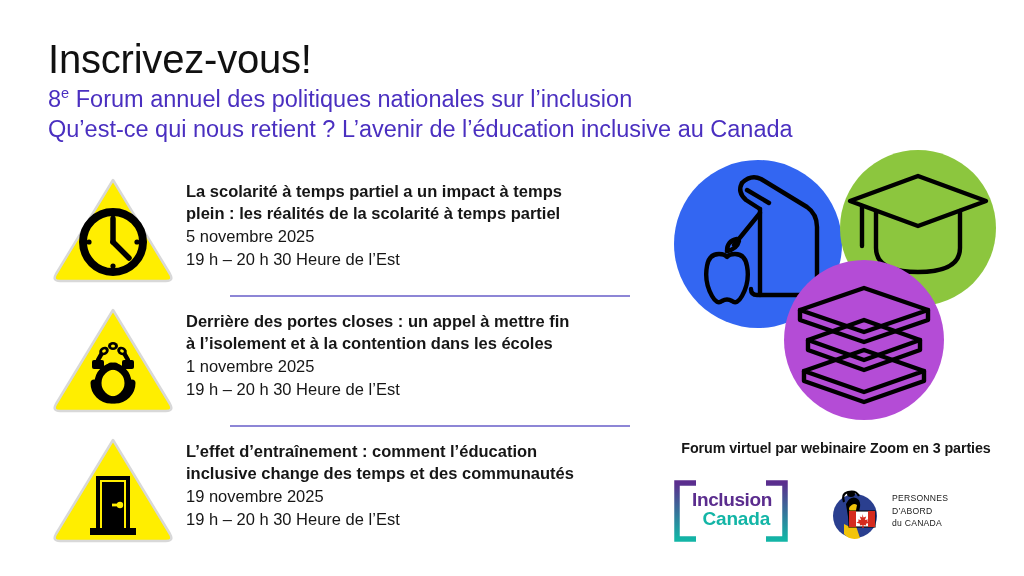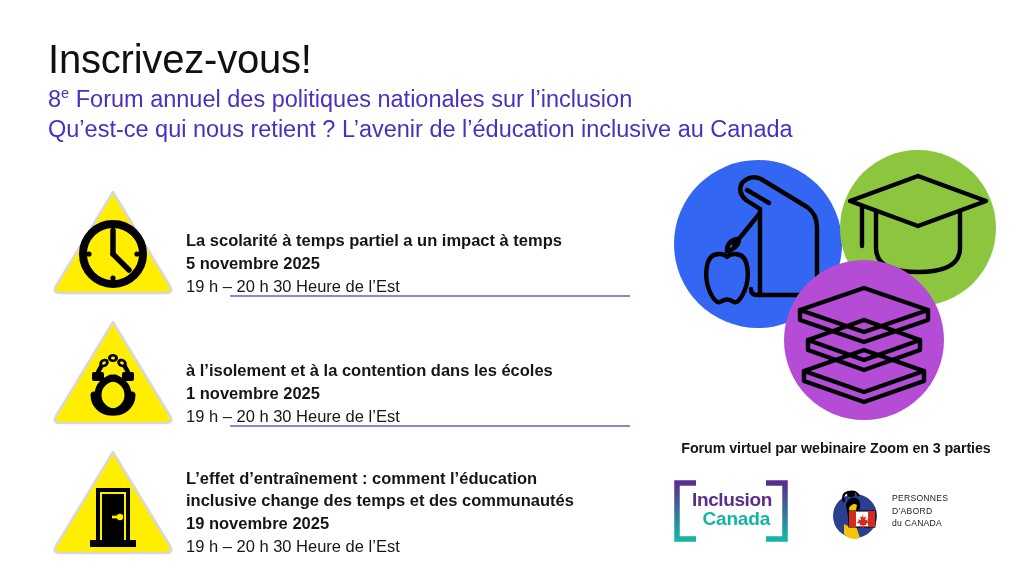--- a/index.html
+++ b/index.html
@@ -53,21 +53,21 @@
   
   #events {
     position: absolute;
     left: 40px;
     top: 168px;
     width: 610px;
   }
   .event-row {
     position: relative;
     display: flex;
-    align-items: flex-end;
+    align-items: flex-start;
     height: 130px;
   }
   .event-icon-wrap {
     width: 146px;
     flex: 0 0 146px;
     display: flex;
     justify-content: center;
     align-items: flex-start;
     padding-top: 6px;
   }
@@ -80,21 +80,21 @@
     line-height: 22px;
     font-weight: bold;
     color: #161616;
   }
   .event-date, .event-time {
     font-size: 16.5px;
     line-height: 23px;
     font-weight: 400;
     color: #161616;
   }
-  .event-date { margin-top: 1px; font-weight: bold; }
+  .event-date { margin-top: 1px; }
   .divider {
     position: absolute;
     left: 190px;
     width: 400px;
     height: 1.6px;
     background: #8d86d6;
   }
   #divider-1 { top: 127px; }
   #divider-2 { top: 257px; }
 
@@ -206,20 +206,21 @@
           <line x1="63" y1="68" x2="63" y2="46" stroke="#000" stroke-width="5.5" stroke-linecap="round"></line>
           <line x1="63" y1="68" x2="79" y2="84" stroke="#000" stroke-width="5.5" stroke-linecap="round"></line>
           <circle cx="63" cy="44" r="2.6" fill="#000"></circle>
           <circle cx="87" cy="68" r="2.6" fill="#000"></circle>
           <circle cx="63" cy="92" r="2.6" fill="#000"></circle>
           <circle cx="39" cy="68" r="2.6" fill="#000"></circle>
         </svg>
       </div>
       <div class="event-text">
         <div class="event-title">La scolarité à temps partiel a un impact à temps</div>
+        <div class="event-title">plein : les réalités de la scolarité à temps partiel</div>
         <div class="event-date">5 novembre 2025</div>
         <div class="event-time">19 h – 20 h 30 Heure de l’Est</div>
       </div>
     </div>
 
     <div class="divider" id="divider-1"></div>
 
     <div class="event-row">
       <div class="event-icon-wrap">
         <svg class="tri-icon" width="126" height="112" viewBox="0 0 126 112">
@@ -240,20 +241,21 @@
             <ellipse cx="72" cy="47" rx="5" ry="4" transform="rotate(30 72 47)"></ellipse>
           </g>
           <g fill="#ffee00">
             <ellipse cx="54" cy="47" rx="2" ry="1.5" transform="rotate(-30 54 47)"></ellipse>
             <ellipse cx="63" cy="42" rx="2" ry="1.5"></ellipse>
             <ellipse cx="72" cy="47" rx="2" ry="1.5" transform="rotate(30 72 47)"></ellipse>
           </g>
         </svg>
       </div>
       <div class="event-text">
+        <div class="event-title">Derrière des portes closes : un appel à mettre fin</div>
         <div class="event-title">à l’isolement et à la contention dans les écoles</div>
         <div class="event-date">1 novembre 2025</div>
         <div class="event-time">19 h – 20 h 30 Heure de l’Est</div>
       </div>
     </div>
 
     <div class="divider" id="divider-2"></div>
 
     <div class="event-row">
       <div class="event-icon-wrap">

